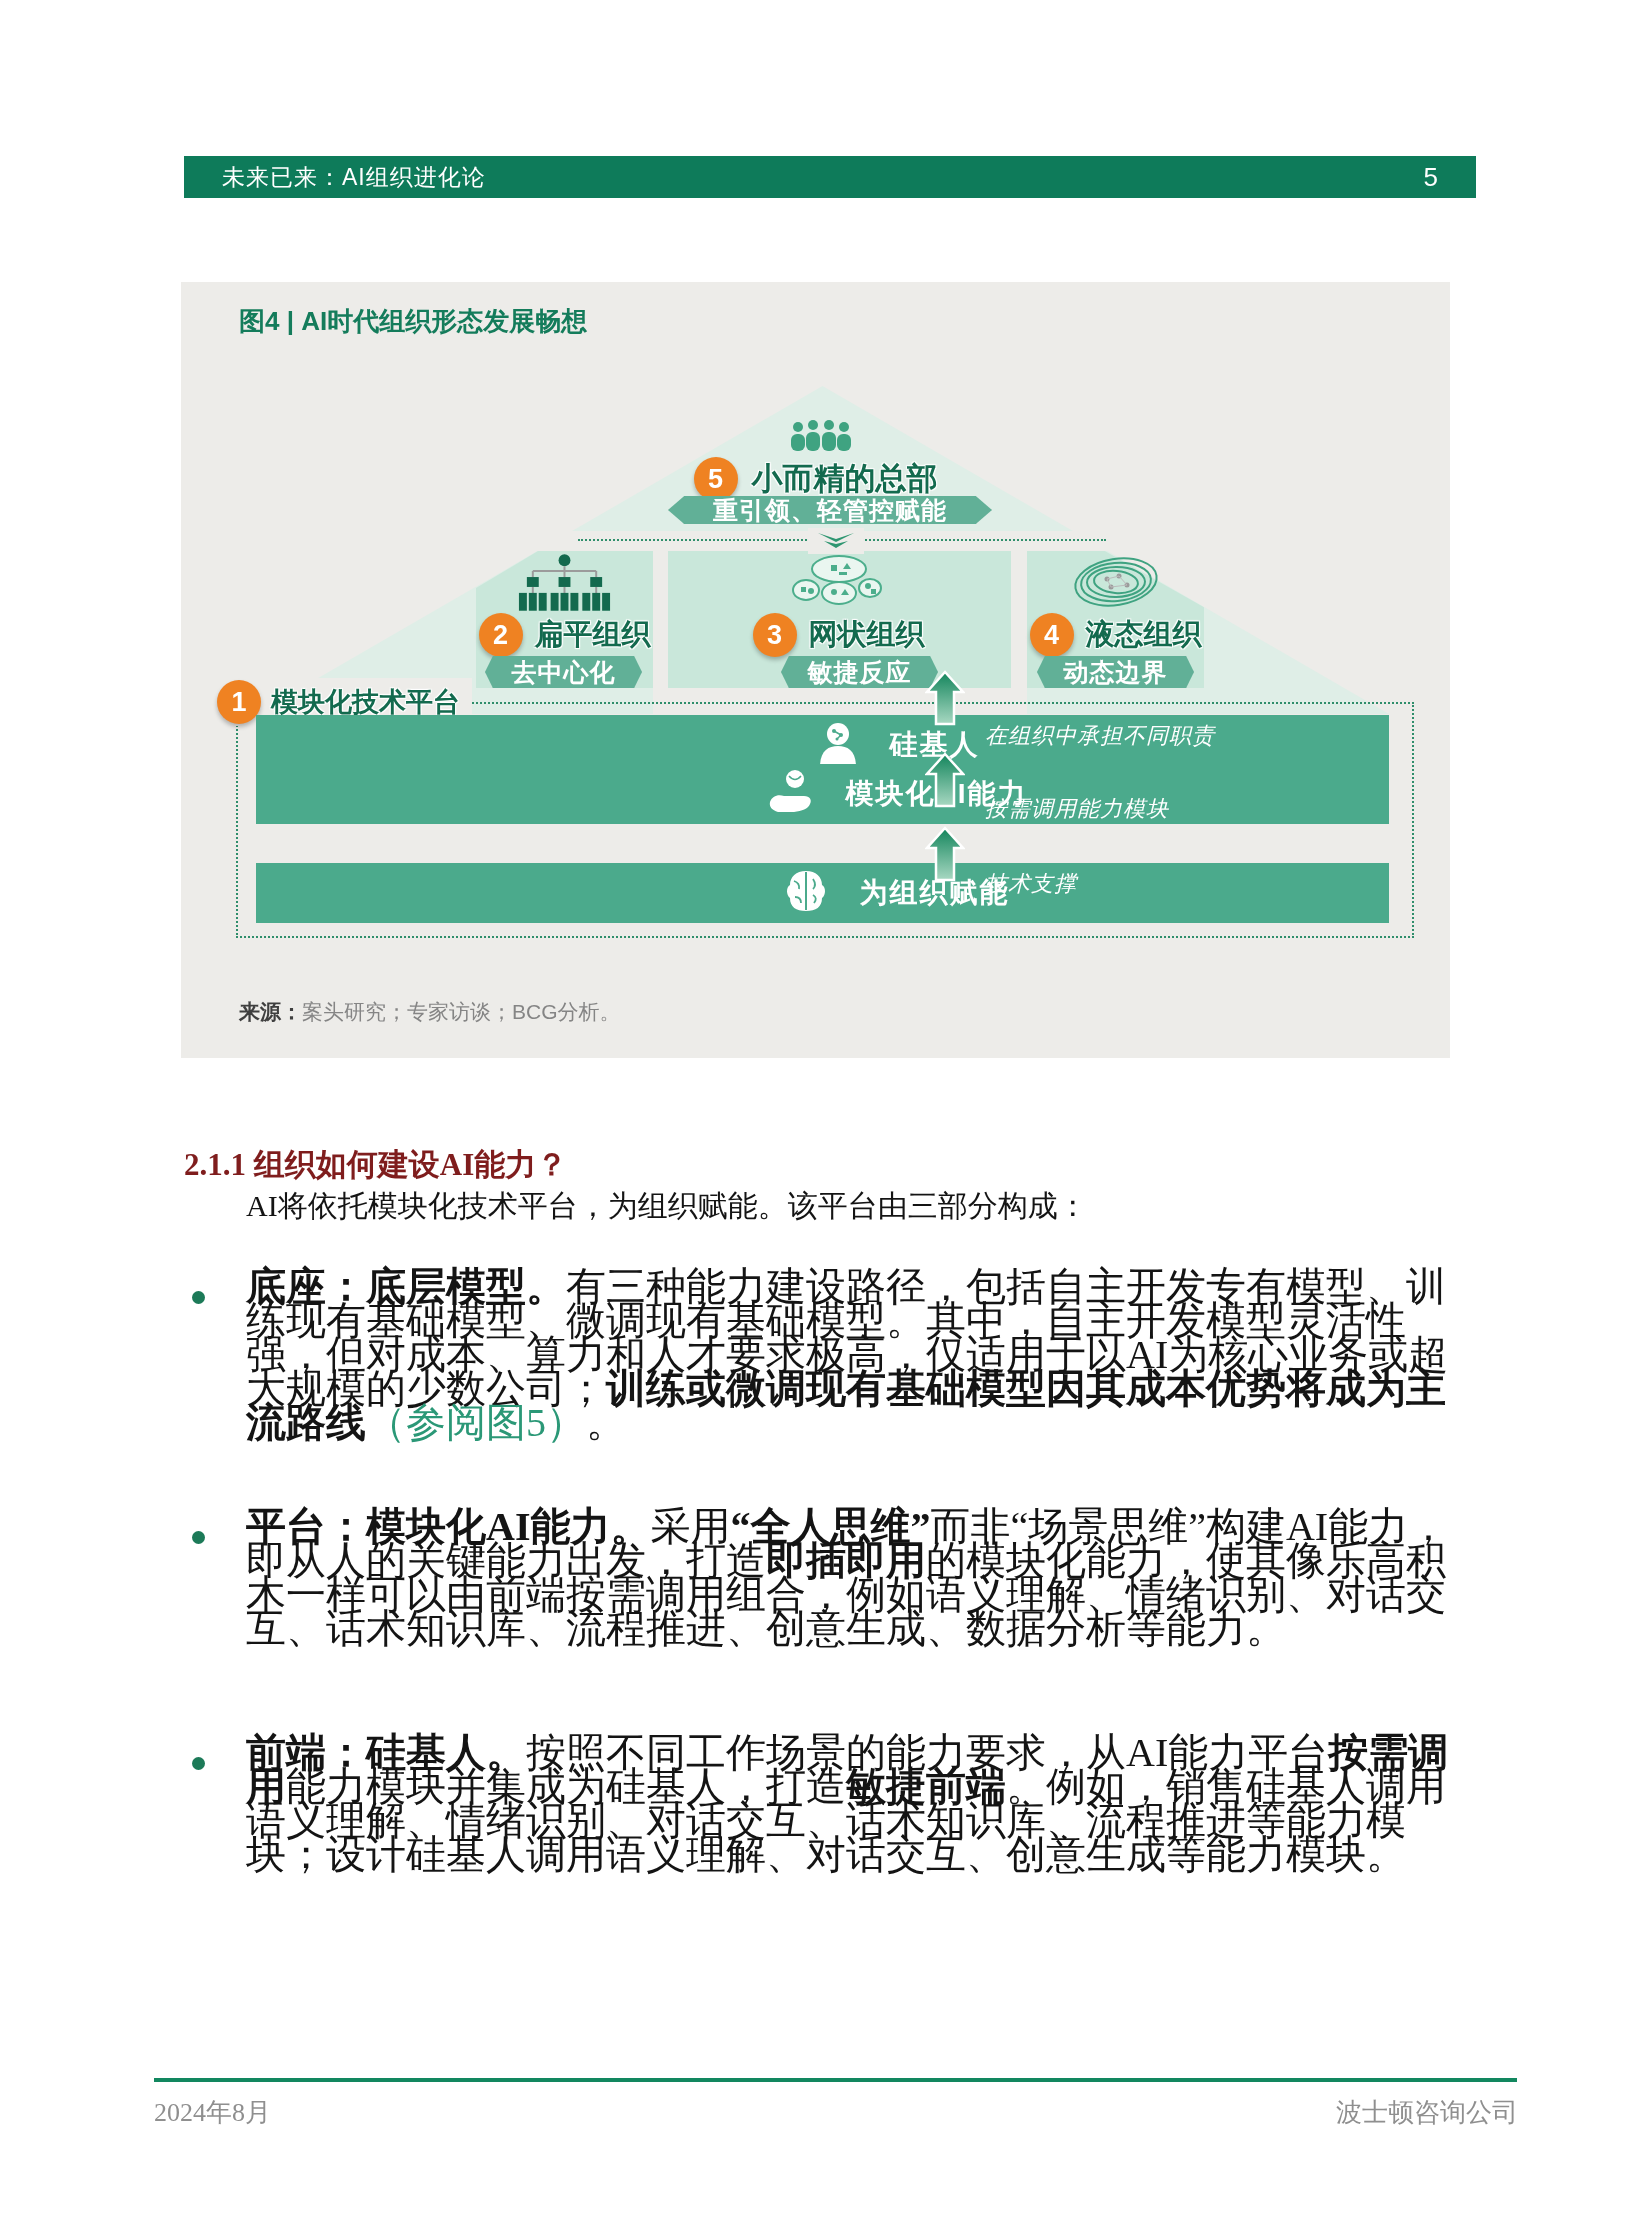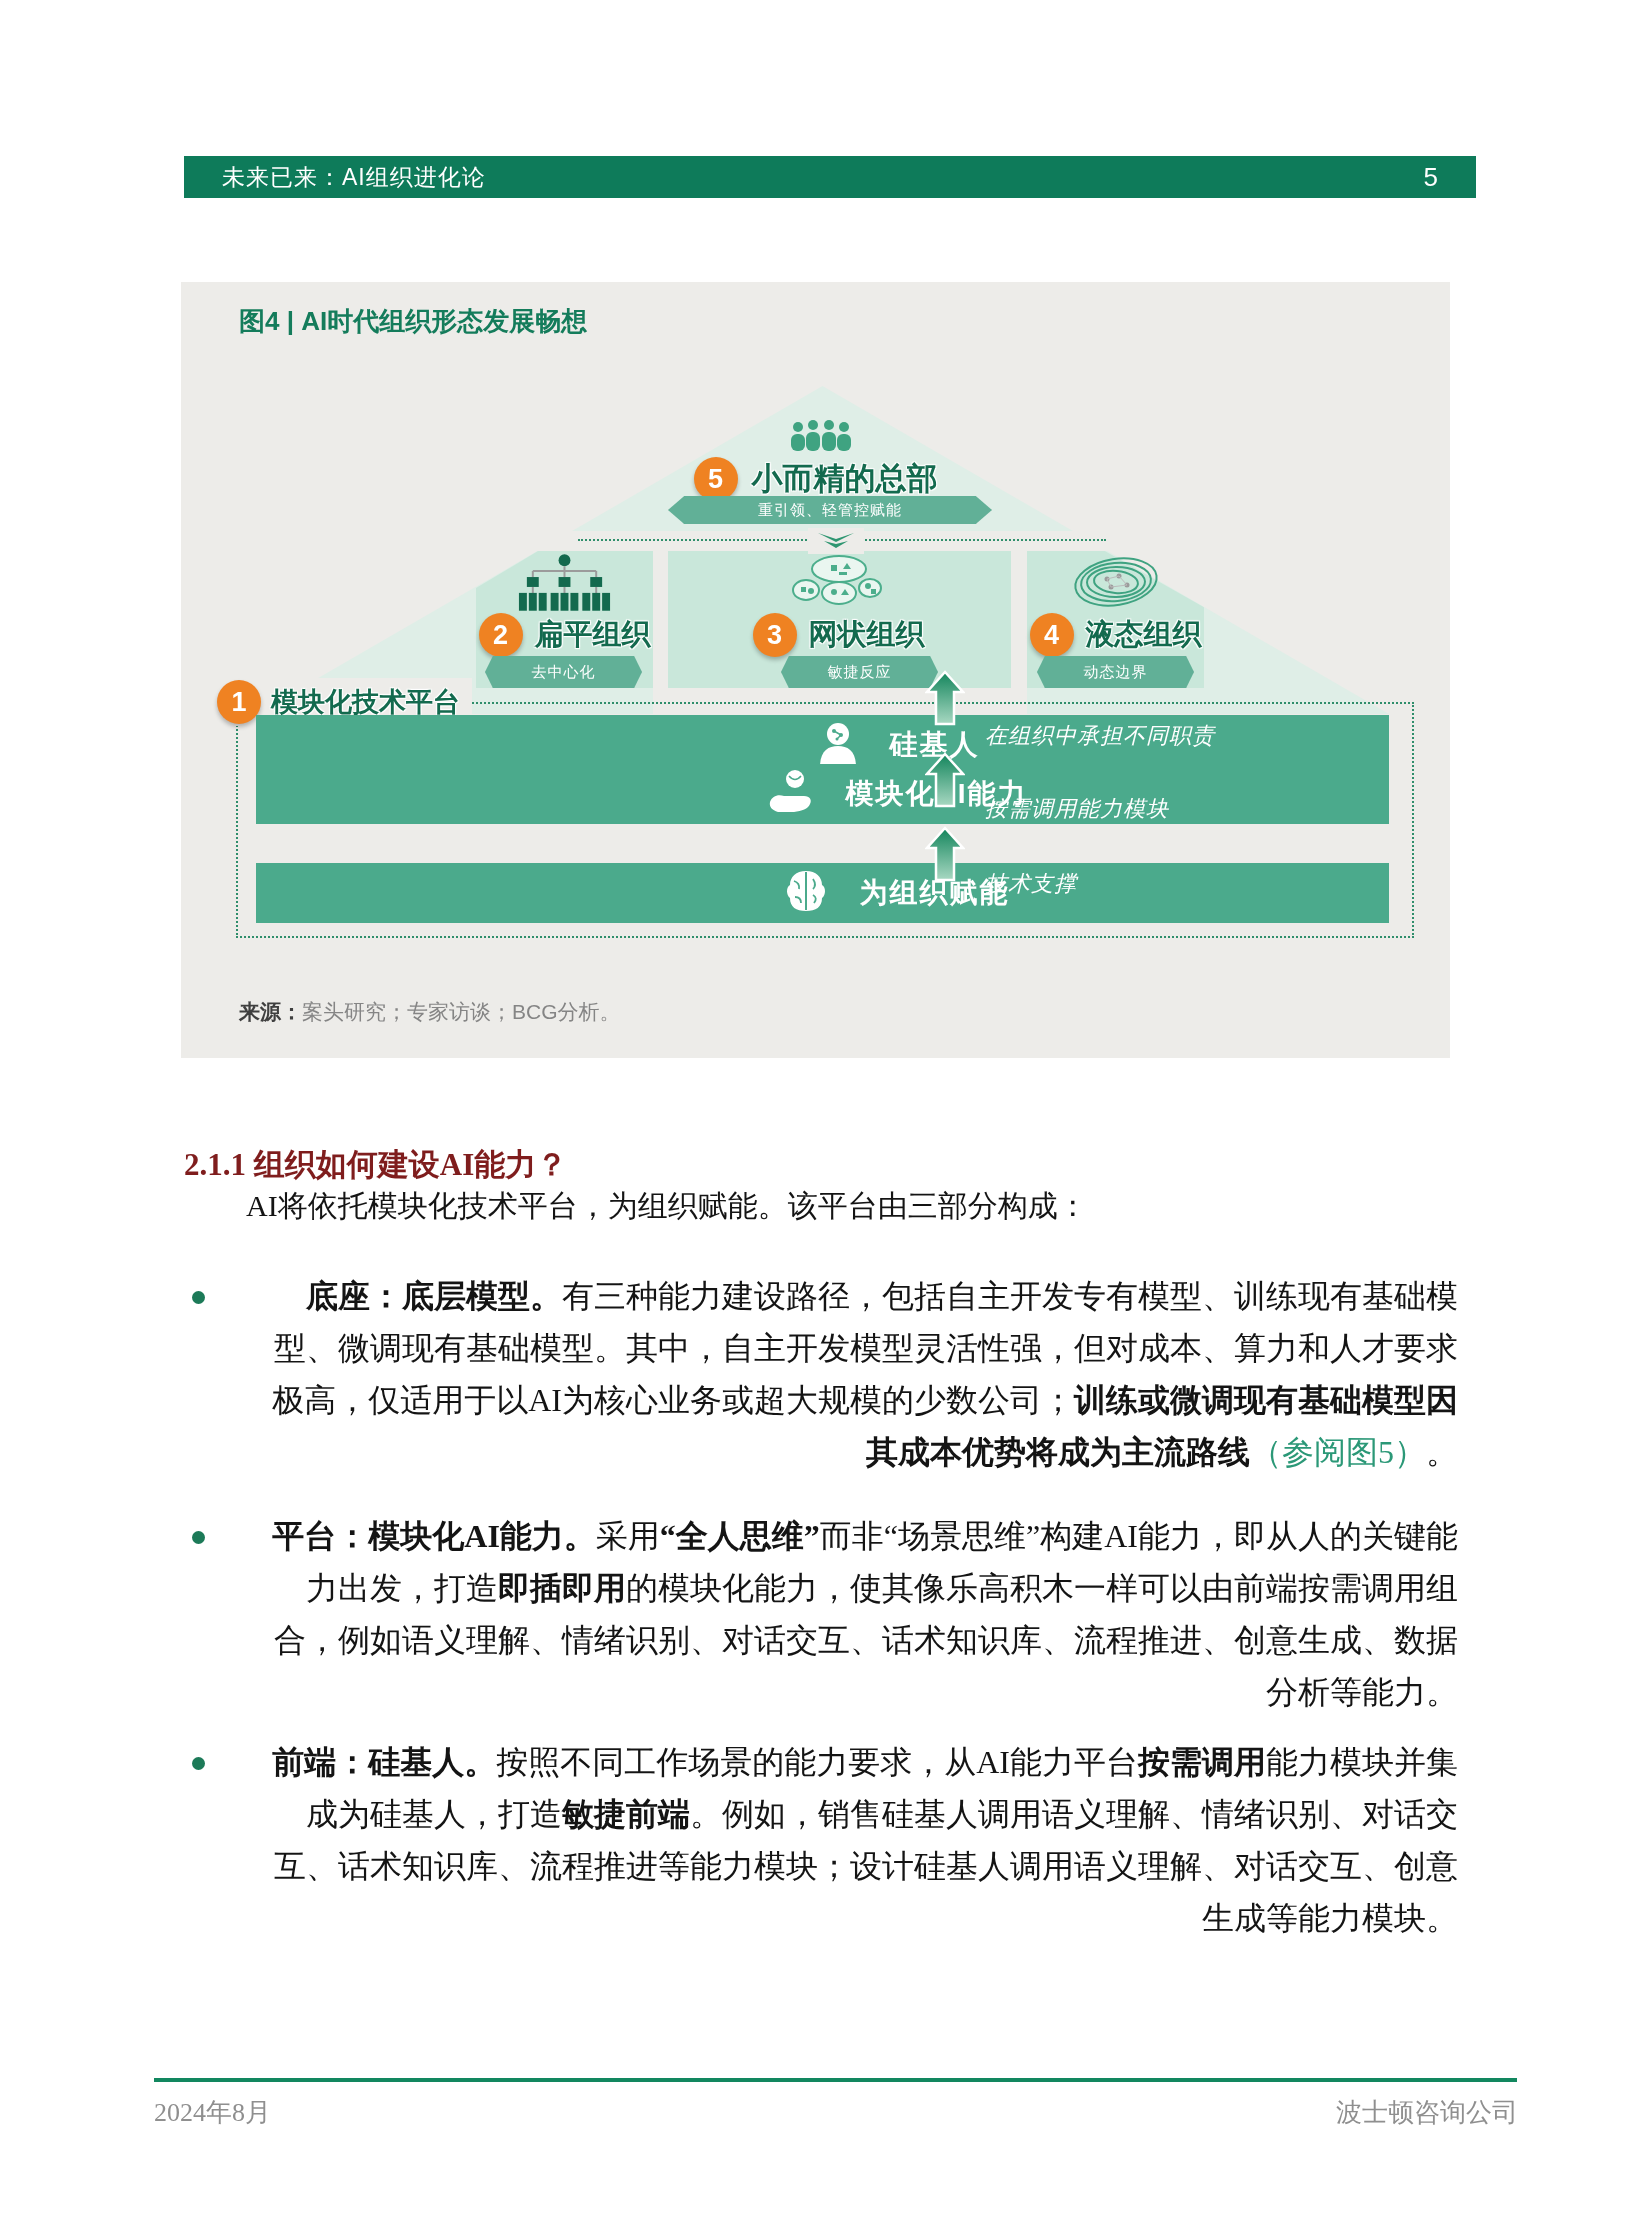--- a/index.html
+++ b/index.html
@@ -38,21 +38,21 @@
   .chev-wrap { position:absolute; left:627px; top:246px; width:56px; height:26px; background:#EDECE9;
                display:flex; align-items:center; justify-content:center; }
 
   .badge { width:44px; height:44px; border-radius:50%; background:#EF8222; color:#fff;
            font-size:27px; font-weight:bold; display:flex; align-items:center; justify-content:center;
            box-shadow:0 3px 4px rgba(0,0,0,.25); flex:0 0 auto; }
 
   .dlabel { font-size:29px; font-weight:bold; color:#136A4E;
             text-shadow:1px 1px 1px #fff,-1px -1px 1px #fff,1px -1px 1px #fff,-1px 1px 1px #fff; }
 
-  .banner { background:#61B097; color:#fff; font-weight:normal; font-size:15px; letter-spacing:1px;
+  .banner { background:#61B097; color:#fff; font-weight:bold; font-size:25px; letter-spacing:1px;
             display:flex; align-items:center; justify-content:center;
             clip-path:polygon(5% 0,95% 0,100% 50%,95% 100%,5% 100%,0 50%);
             box-shadow:0 2px 2px rgba(0,0,0,.15); }
 
   .apex-icon { position:absolute; left:485px; top:137px; width:310px; display:flex; justify-content:center; }
   .apex-row  { position:absolute; left:0; right:0; top:175px; display:flex; align-items:center;
                justify-content:center; gap:14px; }
   .apex-label { font-size:31px; }
   .apex-banner { position:absolute; left:487px; top:214px; width:324px; height:28px; }
 
@@ -82,21 +82,21 @@
   .up-arrow { position:absolute; left:744px; width:40px; height:56px; }
   .ua1 { top:388px; } .ua2 { top:470px; } .ua3 { top:544px; }
 
   .source { position:absolute; left:58px; top:716px; font-size:21px; color:#858585; }
   .source b { color:#3F3F3F; font-weight:bold; }
 
   
   .sec-heading { position:absolute; left:184px; top:1120px; font-size:31px; font-weight:bold; color:#7f1d1d;margin-top:24px; }
   .intro { position:absolute; left:246px; top:1177px; width:1209px; font-size:30px;
            line-height:57px; color:#141414; }
-  .bullet { position:absolute; left:246px; width:1212px; font-size:32px; line-height:52px; color:#141414;text-align:right; }
+  .bullet { position:absolute; left:246px; width:1212px; font-size:40px; line-height:34px; color:#141414; }
   .bt1 { top:1270px; } .bt2 { top:1510px; } .bt3 { top:1736px; }
   .bullet .b { font-weight:bold; }
   .bullet .g { color:#2B9877; }
   .dot { position:absolute; left:192px; width:13px; height:13px; border-radius:50%; background:#1C7A58; }
   .d1 { top:1291px; } .d2 { top:1531px; } .d3 { top:1757px; }
 
   
   .footer-rule { position:absolute; left:154px; top:2078px; width:1363px; height:4px; background:#12875F; }
   .footer-date { position:absolute; left:154px; top:2095px; font-size:26px; color:#8F8F8F; }
   .footer-company { position:absolute; right:128px; top:2095px; font-size:26px; color:#8F8F8F; }

